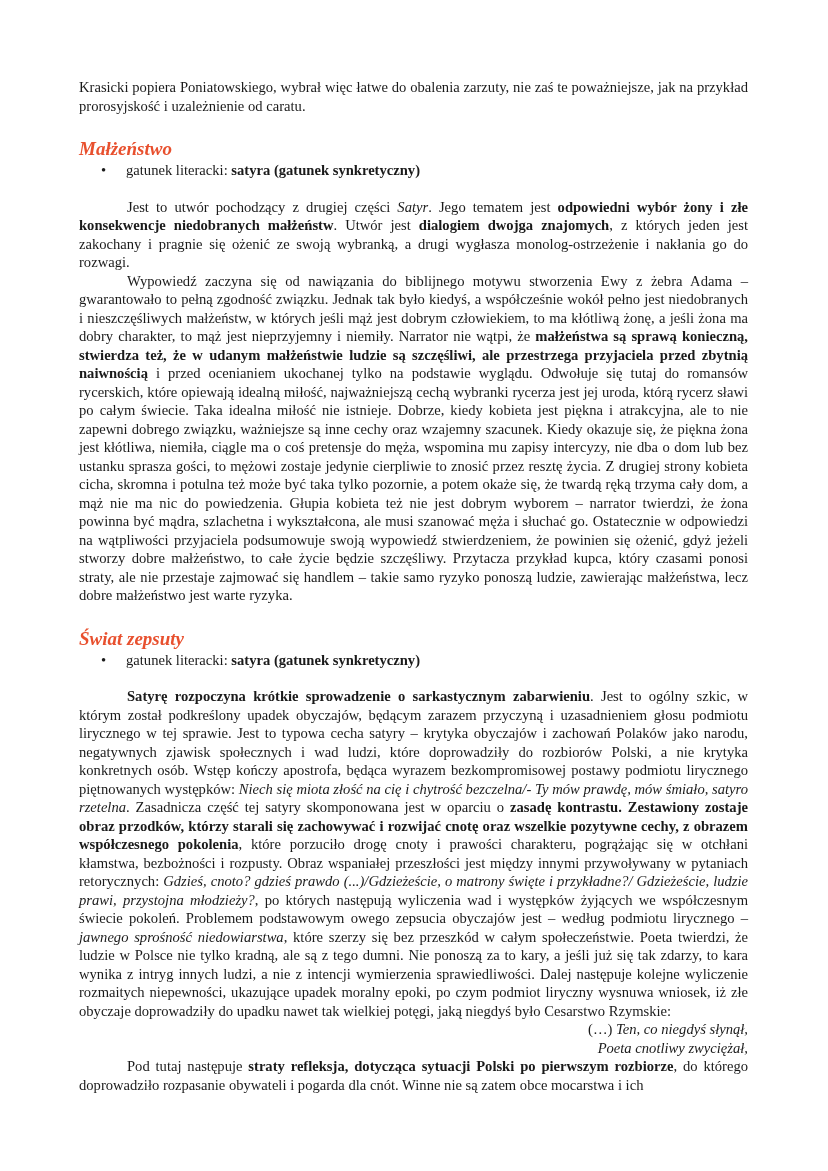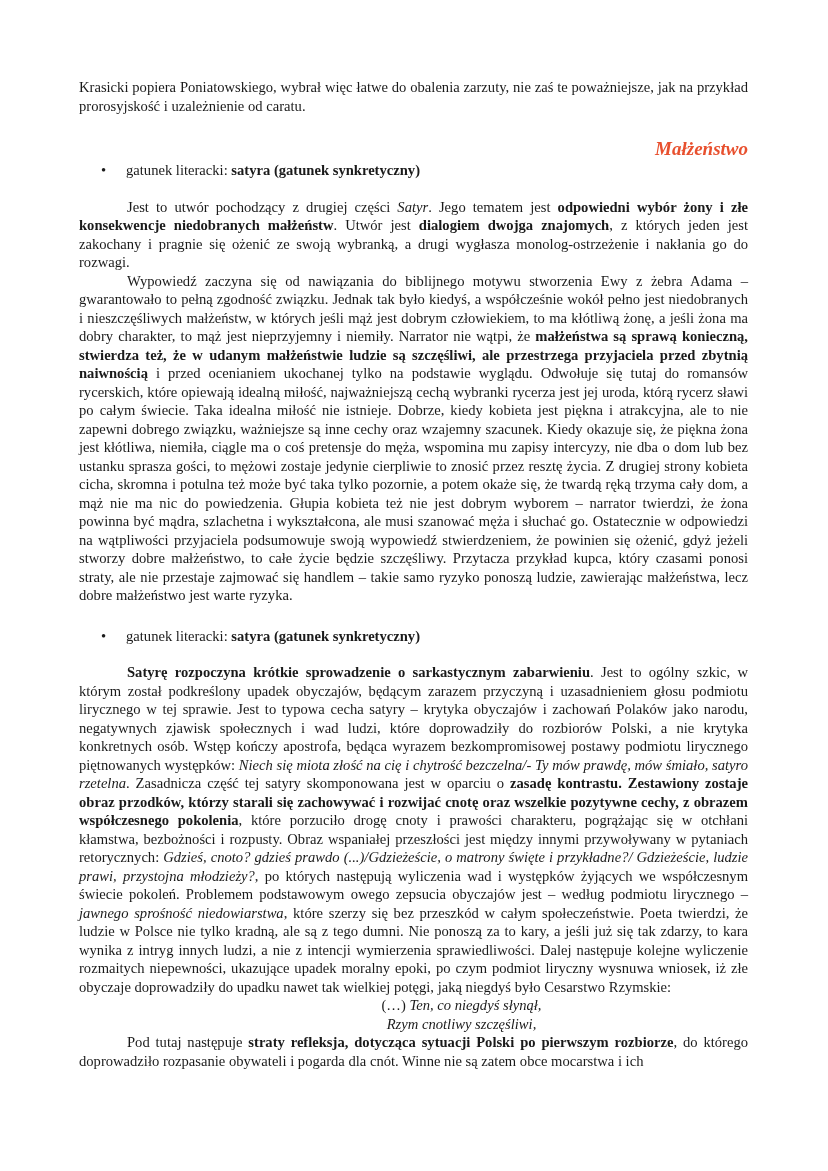--- a/index.html
+++ b/index.html
@@ -16,41 +16,41 @@
   .content {
     position: absolute;
     left: 79px; top: 78px;
     width: 669px;
   }
   p { margin: 0; text-align: justify; }
   .indent { text-indent: 48px; }
   b { font-weight: bold; }
   i { font-style: italic; }
   .heading {
-    text-align: right;
+    text-align: left;
     color: #e8502e;
     font-style: italic;
     font-weight: bold;
     font-size: 19px;
     line-height: 24px;
     margin: 0;
   }
   .bullet-row {
     position: relative;
     padding-left: 47px;
     margin: 0;
   }
   .bullet {
     position: absolute;
     left: 22px; top: 0;
   }
   .gap-s { height: 18px; }
   .gap-m { height: 22px; }
   .quote { padding-left: 96px; }
-  .quote p { text-align: center; }
+  .quote p { text-align: right; }
 </style>
 </head>
 <body>
 
 <div class="page">
   <div class="content">
 
     <p>Krasicki popiera Poniatowskiego, wybrał więc łatwe do obalenia zarzuty, nie zaś te poważniejsze, jak na przykład prorosyjskość i uzależnienie od caratu.</p>
 
     <div class="gap-m"></div>
@@ -62,30 +62,31 @@
     </div>
 
     <div class="gap-s"></div>
 
     <p class="indent"><span>Jest to utwór pochodzący z drugiej części </span><i>Satyr</i><span>. Jego tematem jest </span><b>odpowiedni wybór żony i złe konsekwencje niedobranych małżeństw</b><span>. Utwór jest </span><b>dialogiem dwojga znajomych</b><span>, z których jeden jest zakochany i pragnie się ożenić ze swoją wybranką, a drugi wygłasza monolog-ostrzeżenie i nakłania go do rozwagi.</span></p>
 
     <p class="indent"><span>Wypowiedź zaczyna się od nawiązania do biblijnego motywu stworzenia Ewy z żebra Adama – gwarantowało to pełną zgodność związku. Jednak tak było kiedyś, a współcześnie wokół pełno jest niedobranych i nieszczęśliwych małżeństw, w których jeśli mąż jest dobrym człowiekiem, to ma kłótliwą żonę, a jeśli żona ma dobry charakter, to mąż jest nieprzyjemny i niemiły. Narrator nie wątpi, że </span><b>małżeństwa są sprawą konieczną, stwierdza też, że w udanym małżeństwie ludzie są szczęśliwi, ale przestrzega przyjaciela przed zbytnią naiwnością</b><span> i przed ocenianiem ukochanej tylko na podstawie wyglądu. Odwołuje się tutaj do romansów rycerskich, które opiewają idealną miłość, najważniejszą cechą wybranki rycerza jest jej uroda, którą rycerz sławi po całym świecie. Taka idealna miłość nie istnieje. Dobrze, kiedy kobieta jest piękna i atrakcyjna, ale to nie zapewni dobrego związku, ważniejsze są inne cechy oraz wzajemny szacunek. Kiedy okazuje się, że piękna żona jest kłótliwa, niemiła, ciągle ma o coś pretensje do męża, wspomina mu zapisy intercyzy, nie dba o dom lub bez ustanku sprasza gości, to mężowi zostaje jedynie cierpliwie to znosić przez resztę życia. Z drugiej strony kobieta cicha, skromna i potulna też może być taka tylko pozornie, a potem okaże się, że twardą ręką trzyma cały dom, a mąż nie ma nic do powiedzenia. Głupia kobieta też nie jest dobrym wyborem – narrator twierdzi, że żona powinna być mądra, szlachetna i wykształcona, ale musi szanować męża i słuchać go. Ostatecznie w odpowiedzi na wątpliwości przyjaciela podsumowuje swoją wypowiedź stwierdzeniem, że powinien się ożenić, gdyż jeżeli stworzy dobre małżeństwo, to całe życie będzie szczęśliwy. Przytacza przykład kupca, który czasami ponosi straty, ale nie przestaje zajmować się handlem – takie samo ryzyko ponoszą ludzie, zawierając małżeństwa, lecz dobre małżeństwo jest warte ryzyka.</span></p>
 
     <div class="gap-m"></div>
 
+    <h2 class="heading">Świat zepsuty</h2>
     <div class="bullet-row">
       <span class="bullet">•</span>
       <span>gatunek literacki: </span><b>satyra (gatunek synkretyczny)</b>
     </div>
 
     <div class="gap-s"></div>
 
     <p class="indent"><b>Satyrę rozpoczyna krótkie sprowadzenie o sarkastycznym zabarwieniu</b><span>. Jest to ogólny szkic, w którym został podkreślony upadek obyczajów, będącym zarazem przyczyną i uzasadnieniem głosu podmiotu lirycznego w tej sprawie. Jest to typowa cecha satyry – krytyka obyczajów i zachowań Polaków jako narodu, negatywnych zjawisk społecznych i wad ludzi, które doprowadziły do rozbiorów Polski, a nie krytyka konkretnych osób. Wstęp kończy apostrofa, będąca wyrazem bezkompromisowej postawy podmiotu lirycznego piętnowanych występków: </span><i>Niech się miota złość na cię i chytrość bezczelna/- Ty mów prawdę, mów śmiało, satyro rzetelna</i><span>. Zasadnicza część tej satyry skomponowana jest w oparciu o </span><b>zasadę kontrastu. Zestawiony zostaje obraz przodków, którzy starali się zachowywać i rozwijać cnotę oraz wszelkie pozytywne cechy, z obrazem współczesnego pokolenia</b><span>, które porzuciło drogę cnoty i prawości charakteru, pogrążając się w otchłani kłamstwa, bezbożności i rozpusty. Obraz wspaniałej przeszłości jest między innymi przywoływany w pytaniach retorycznych: </span><i>Gdzieś, cnoto? gdzieś prawdo (...)/Gdzieżeście, o matrony święte i przykładne?/ Gdzieżeście, ludzie prawi, przystojna młodzieży?</i><span>, po których następują wyliczenia wad i występków żyjących we współczesnym świecie pokoleń. Problemem podstawowym owego zepsucia obyczajów jest – według podmiotu lirycznego – </span><i>jawnego sprośność niedowiarstwa</i><span>, które szerzy się bez przeszkód w całym społeczeństwie. Poeta twierdzi, że ludzie w Polsce nie tylko kradną, ale są z tego dumni. Nie ponoszą za to kary, a jeśli już się tak zdarzy, to kara wynika z intryg innych ludzi, a nie z intencji wymierzenia sprawiedliwości. Dalej następuje kolejne wyliczenie rozmaitych niepewności, ukazujące upadek moralny epoki, po czym podmiot liryczny wysnuwa wniosek, iż złe obyczaje doprowadziły do upadku nawet tak wielkiej potęgi, jaką niegdyś było Cesarstwo Rzymskie:</span></p>
 
     <div class="quote">
       <p><span>(…) </span><i>Ten, co niegdyś słynął,</i></p>
-      <p><i>Rzym cnotliwy szczęśliwi,</i></p>
+      <p><i>Poeta cnotliwy zwyciężał,</i></p>
     </div>
 
     <p class="indent"><span>Pod tutaj następuje </span><b>straty refleksja, dotycząca sytuacji Polski po pierwszym rozbiorze</b><span>, do którego doprowadziło rozpasanie obywateli i pogarda dla cnót. Winne nie są zatem obce mocarstwa i ich</span></p>
 
   </div>
 </div>
 
 </body></html>

